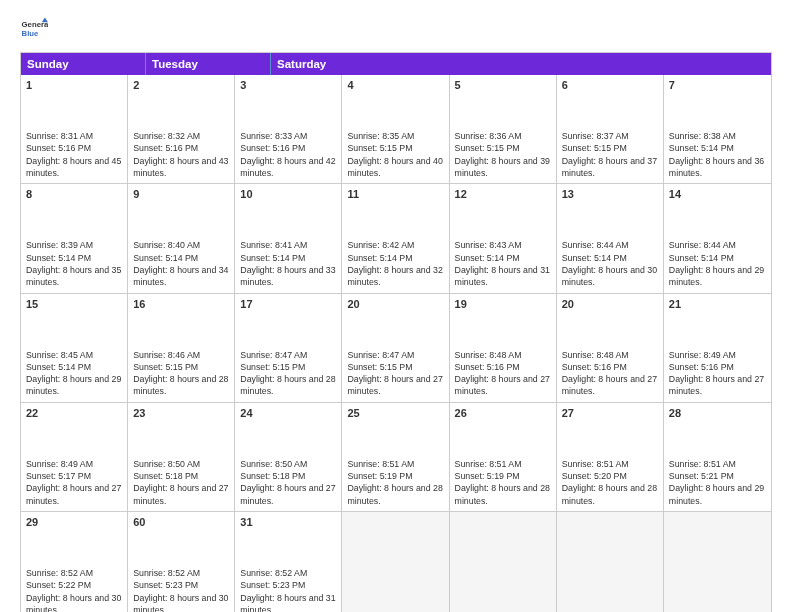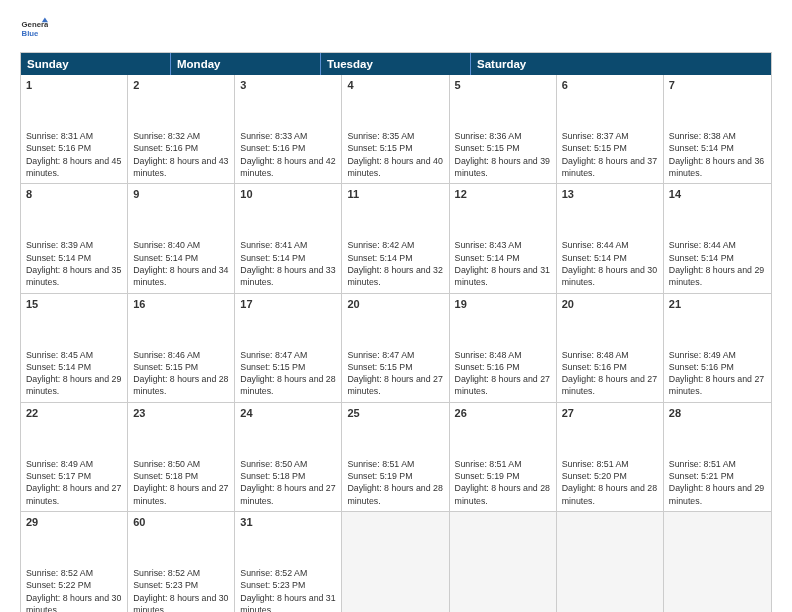--- a/index.html
+++ b/index.html
@@ -46,22 +46,22 @@
       color: #555;
     }
     .calendar {
       flex: 1;
       display: flex;
       flex-direction: column;
       border: 1px solid #ccc;
     }
     .cal-header {
       display: grid;
-      grid-template-columns: repeat(5, 1fr);
-      background: #0c4a6e;
+      grid-template-columns: repeat(6, 1fr);
+      background: #6d28d9;
     }
     .cal-header-cell {
       color: #fff;
       font-size: 11.5px;
       font-weight: bold;
       padding: 5px 6px;
       text-align: left;
       border-right: 1px solid #5a8fd4;
     }
     .cal-header-cell:last-child { border-right: none; }
@@ -115,21 +115,20 @@
     </div>
     <div class="title-block">
       <div class="month-title"></div>
       <div class="location"></div>
     </div>
   </div>
 
   <div class="calendar">
     <div class="cal-header">
     <div class="cal-header-cell">Sunday</div>
-        <div class="cal-header-cell">Monday</div>
         <div class="cal-header-cell">Tuesday</div>
         <div class="cal-header-cell">Saturday</div>
       </div>
     <div class="cal-body">
     <div class="cal-row">
           <div class="cal-cell">
             <span class="day-num">1</span>
             <div class="day-info">Sunrise: 8:31 AM<br>Sunset: 5:16 PM<br>Daylight: 8 hours and 45 minutes.</div>
           </div>
           <div class="cal-cell">

